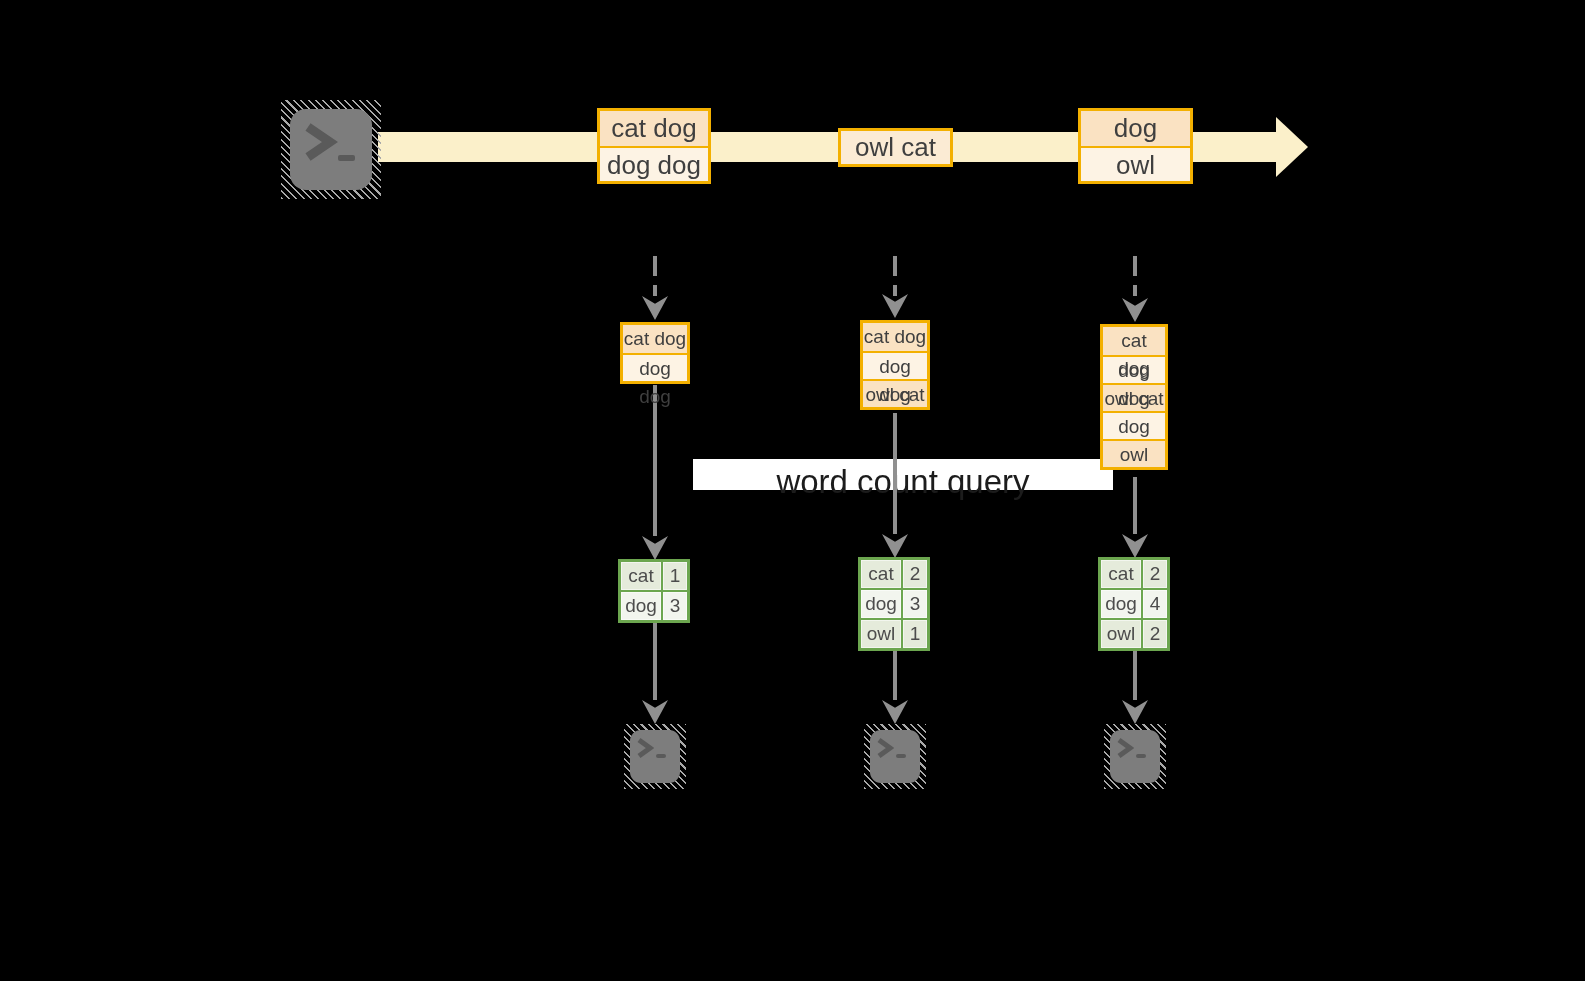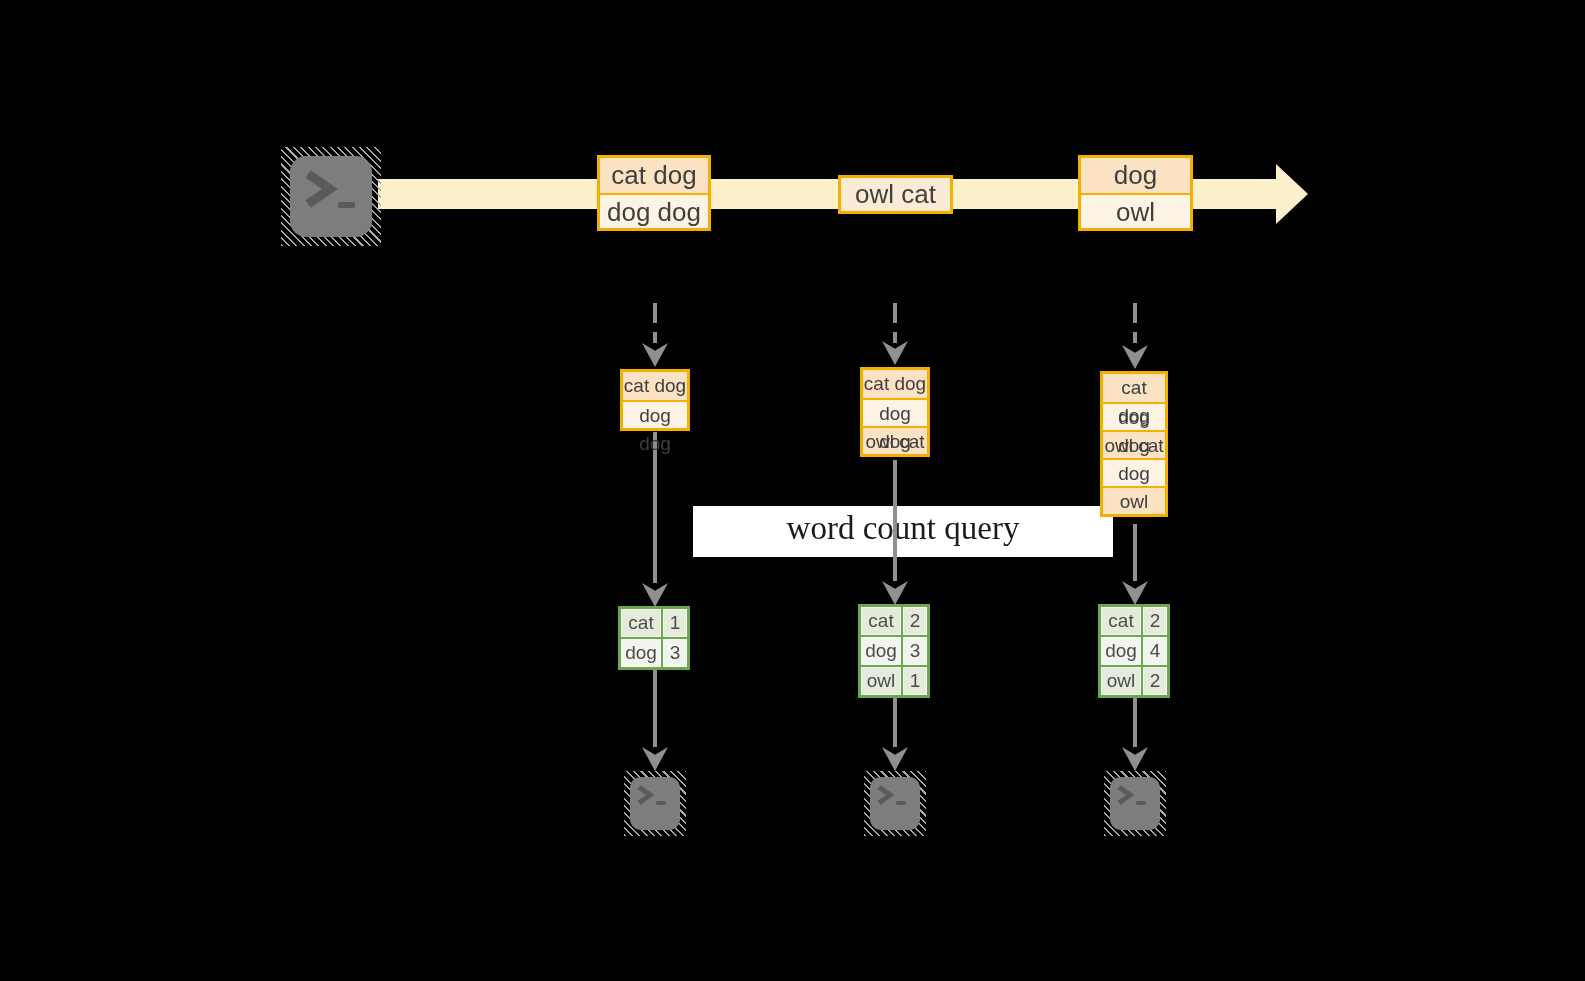--- a/index.html
+++ b/index.html
@@ -3,21 +3,21 @@
 <meta charset="utf-8">
 <style>
   * { box-sizing: border-box; margin: 0; padding: 0; }
   html,body { width:1585px; height:981px; }
   body {
     background:#000;
     font-family:"Liberation Sans", sans-serif;
     position:relative;
     overflow:hidden;
   }
-  .canvas { position:absolute; inset:0;margin-top:47px; }
+  .canvas { position:absolute; inset:0; }
 
   
   .term {
     position:absolute; z-index:3;
     background:repeating-linear-gradient(45deg,#a9a9a9 0 1.5px,transparent 1.5px 5.2px);
   }
   .term-body {
     position:absolute; background:#7d7d7d; border-radius:16px;
   }
   .term.src .term-body { inset:9px; }
@@ -45,22 +45,22 @@
   .fm { background:#fbebd4; }
 
   
   .vdash { position:absolute; width:4px; z-index:2;
     background:repeating-linear-gradient(to bottom,#909090 0 20px,transparent 20px 29px); }
   .vline { position:absolute; width:4px; background:#909090; z-index:2; }
   .ahead { position:absolute; width:26px; height:24px; background:#909090; z-index:2;
     clip-path:polygon(0 0,50% 32%,100% 0,50% 100%); }
 
   
-  .query-label { position:absolute; left:693px; top:459px; width:420px; height:51px;
-    background:#ffffff; z-index:1; text-align:center;font-family:Liberation Serif, serif; }
+  .query-label { position:absolute; left:693px; top:459px; width:420px; height:31px;
+    background:#ffffff; z-index:1; text-align:center; }
   .query-label span { font-size:33px; line-height:45px; color:#1c1c1c; }
 
   
   .gtable { position:absolute; border:3px solid #6ca64f; z-index:3; background:#6ca64f; }
   .grow { display:flex; }
   .grow + .grow { border-top:2px solid #6ca64f; }
   .gword, .gnum { height:28px; line-height:28px; text-align:center; font-size:19px; color:#4c4c4c;
     box-shadow:inset 0 0 0 1px rgba(255,255,255,.55); }
   .gword { width:42px; border-right:2px solid #6ca64f; }
   .gnum { width:24px; }

